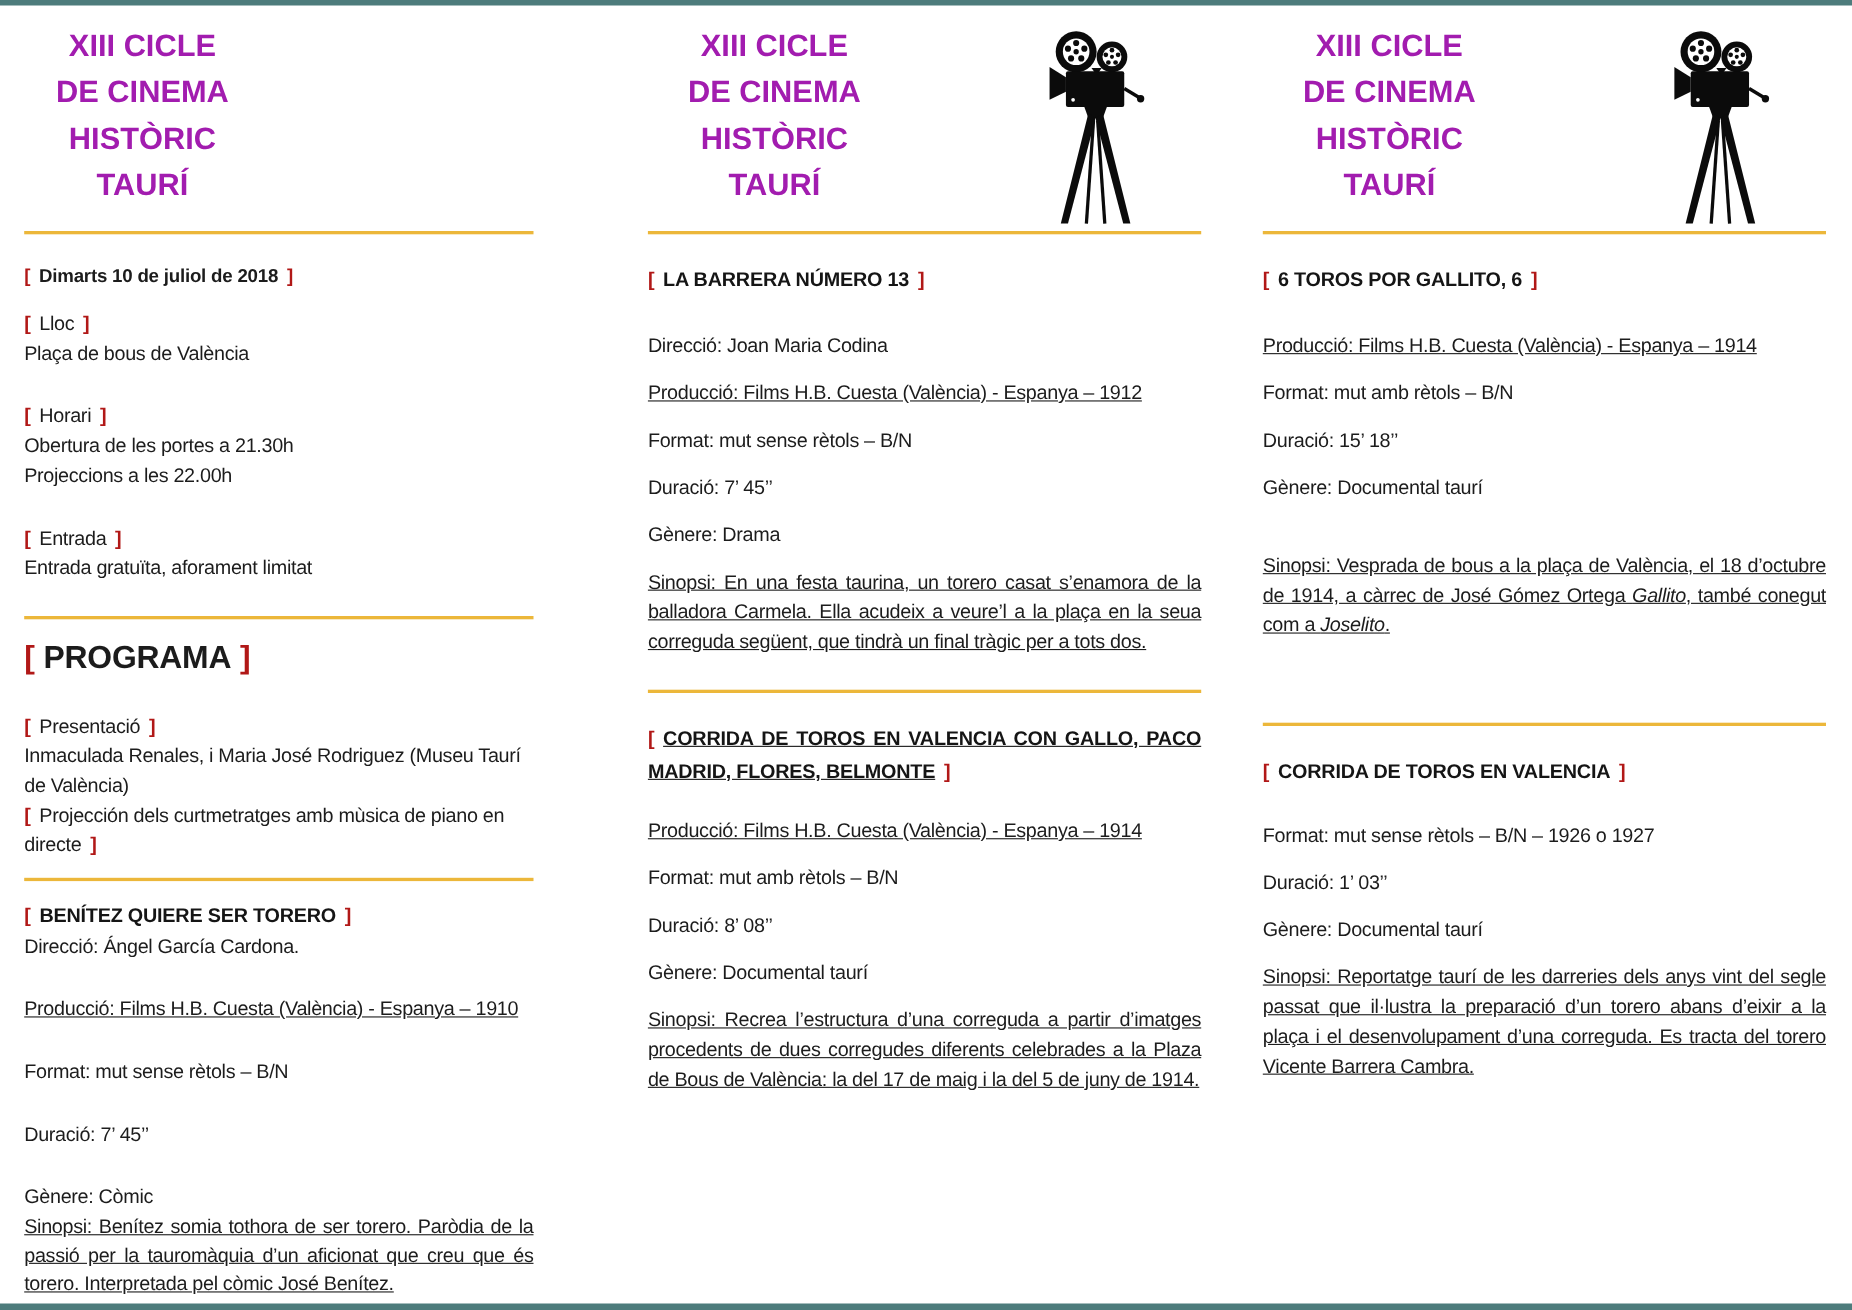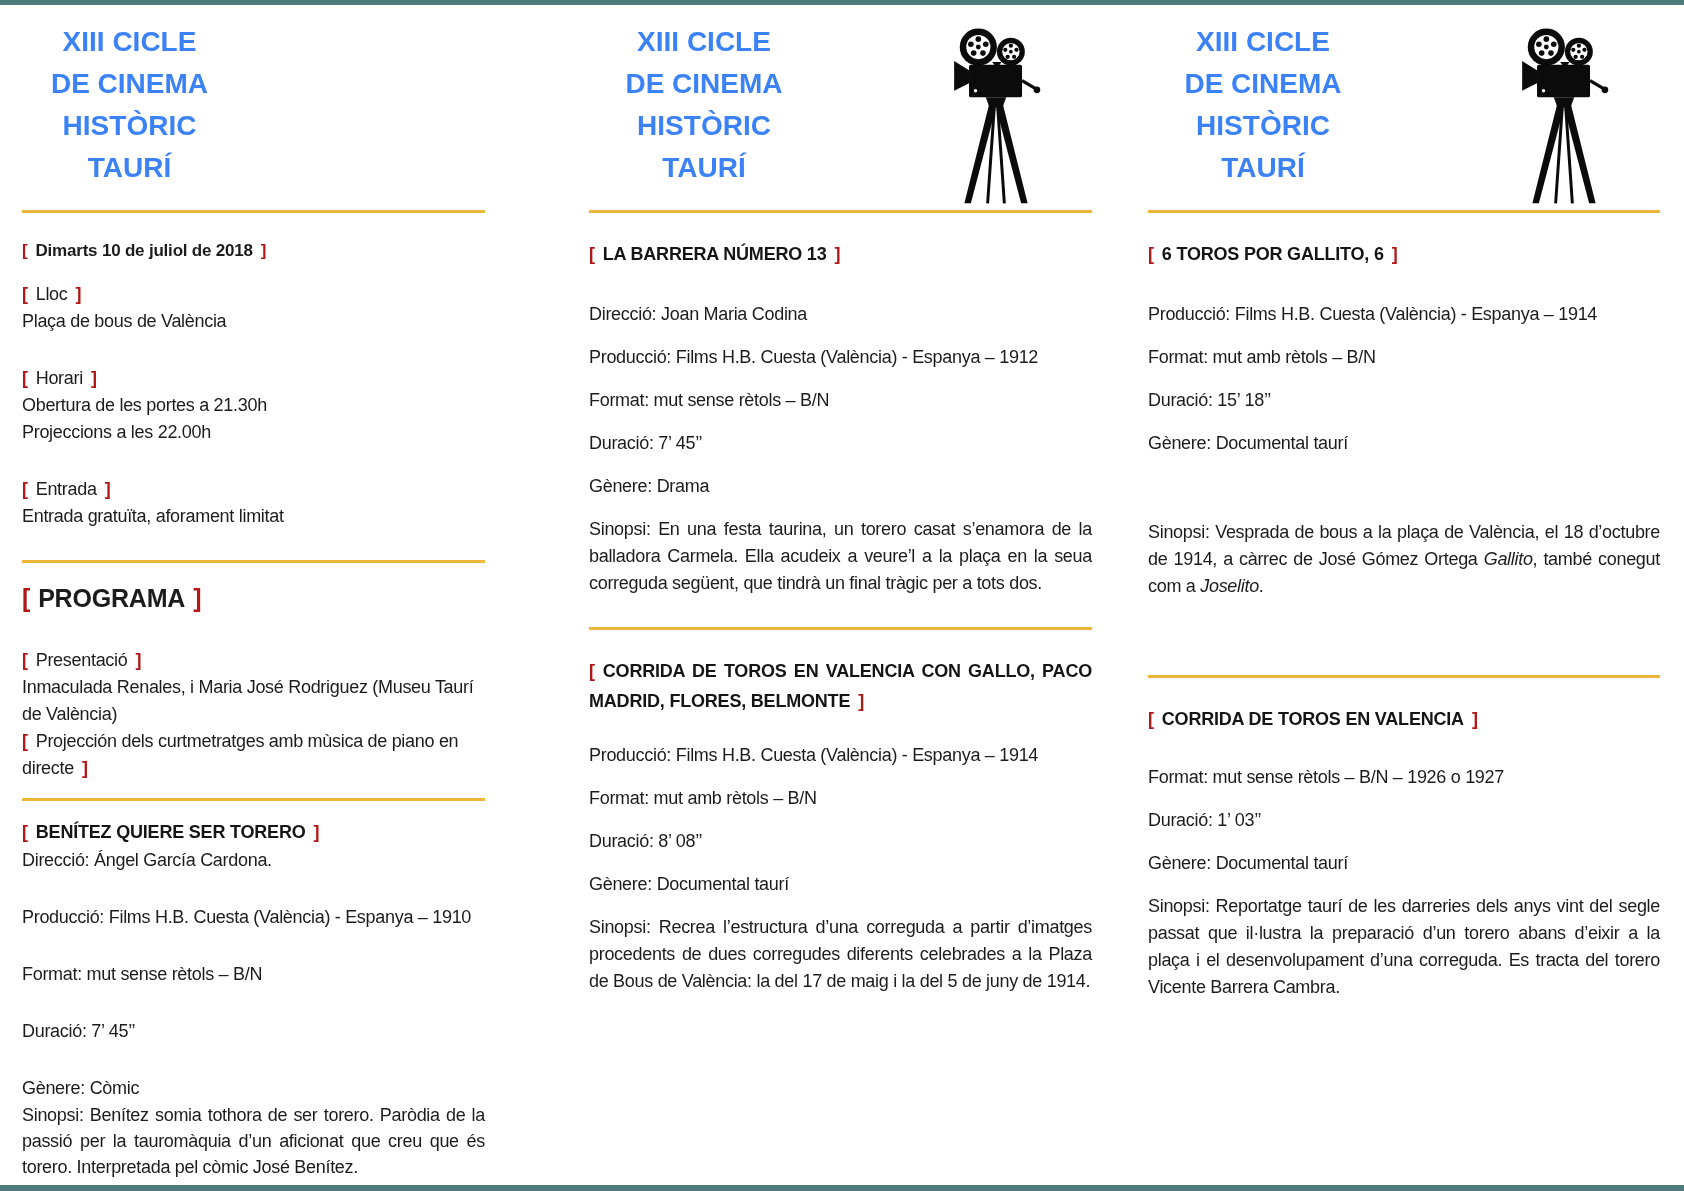--- a/index.html
+++ b/index.html
@@ -15,41 +15,41 @@
     font-family:"Liberation Sans","DejaVu Sans",sans-serif;
     color:#1c1c1c;
     -webkit-font-smoothing:antialiased;
   }
   .col { box-sizing:border-box; flex:none; }
   .col-1 { width:463px; margin-left:22px; }
   .col-2 { width:503px; margin-left:104px; }
   .col-3 { width:512px; margin-left:56px; }
 
   .masthead { height:205px; box-sizing:border-box; padding-top:16px; display:flex; }
-  .title-block { width:230px; text-align:center; font-weight:700; font-size:28px; line-height:42px; color:#3b82f6; }
+  .title-block { width:230px; text-align:center; font-weight:700; font-size:28px; line-height:42px; color:#a21caf; }
   .col-1 .title-block { width:215px; }
   .camera { width:100px; height:186px; margin-left:auto; margin-right:46px; flex:none; }
 
   .rule { border:none; height:3px; background:#ecb73a; margin:0; }
 
   p { margin:0; }
   .body-txt { font-size:18px; line-height:27px; letter-spacing:-0.3px; }
-  .justify { text-align:justify; }
+  .justify { text-align:justify;text-decoration:underline; }
   .lh26 { line-height:26px; }
 
   .br { color:#b11817; font-weight:700; }
   .br-o { margin-right:8px; }
   .br-c { margin-left:8px; }
 
   .date-heading { font-size:17px; line-height:28px; font-weight:700; letter-spacing:-0.2px; }
   .film-heading { font-size:18px; line-height:30px; font-weight:700; letter-spacing:-0.2px; color:#151515; }
-  .programa-heading { font-size:25px; line-height:30px; font-weight:700; letter-spacing:-0.2px; }.mt12{margin-top:0}.mt14{margin-top:30px}.mt16{margin-top:16px}
+  .programa-heading { font-size:29px; line-height:30px; font-weight:700; letter-spacing:-0.2px; }.mt12{margin-top:0}.mt14{margin-top:30px}.mt16{margin-top:16px}
   .mt20{margin-top:20px}.mt22{margin-top:34px}.mt24{margin-top:24px}.mt26{margin-top:26px}
   .mt28{}.mt30{margin-top:30px}.mt32{margin-top:32px}
-  .mt42{margin-top:62px}.mt75{margin-top:75px}
+  .mt42{margin-top:44px}.mt75{margin-top:75px}
 </style>
 </head>
 <body>
 
 <div class="page">
 
   <div class="col col-1">
     <div class="masthead">
       <div class="title-block">
         <div>XIII CICLE</div>

